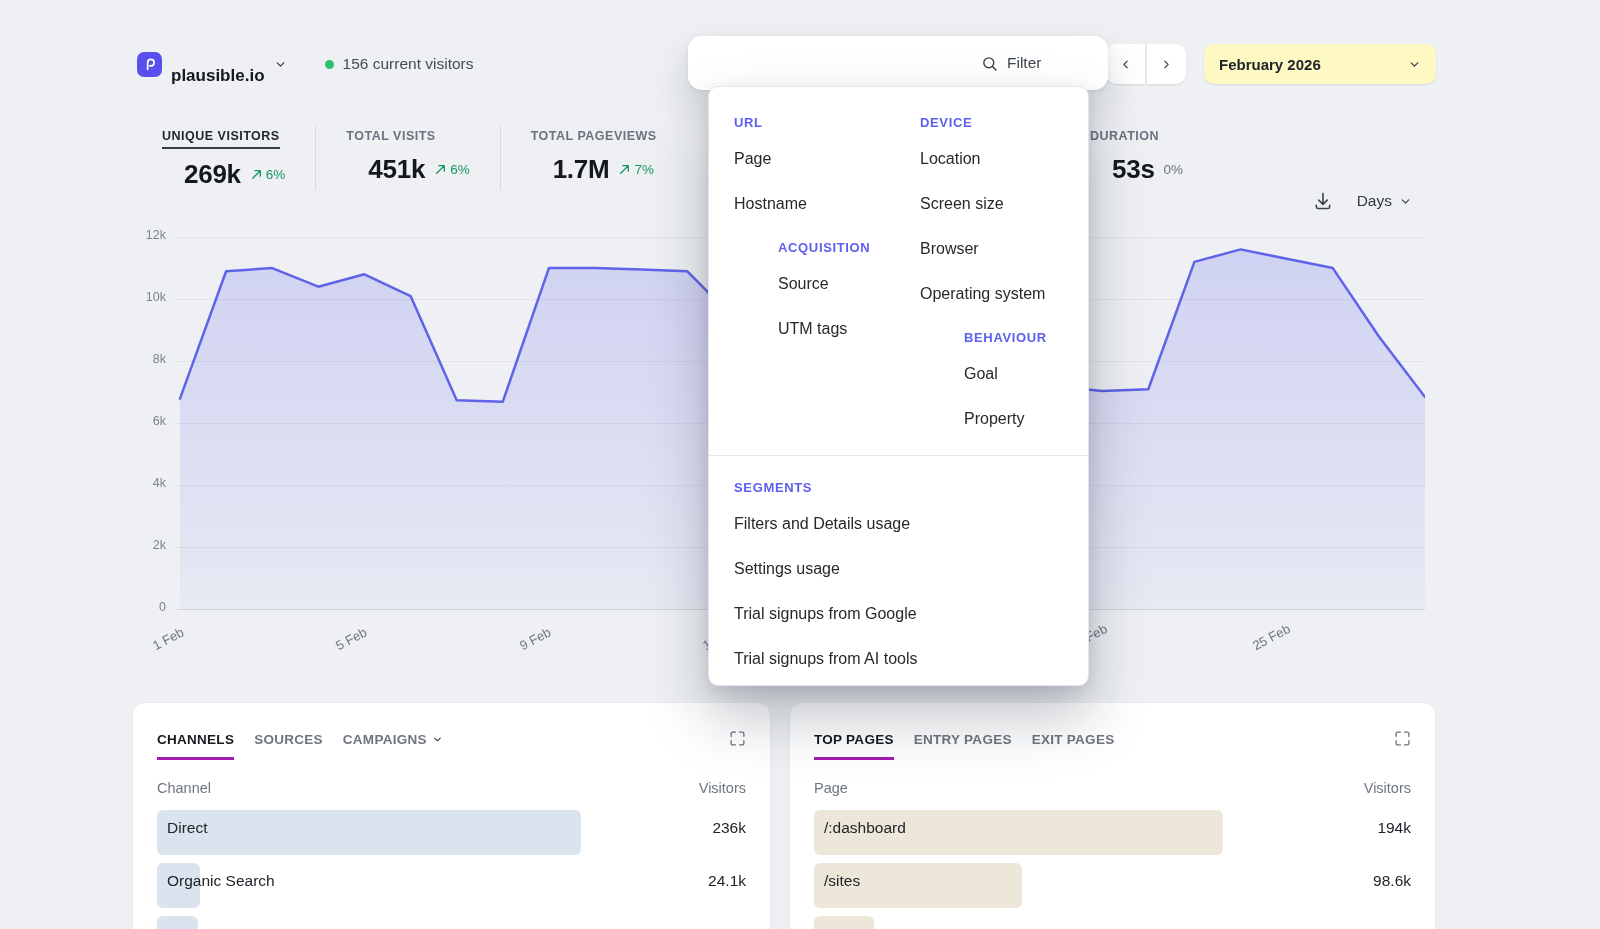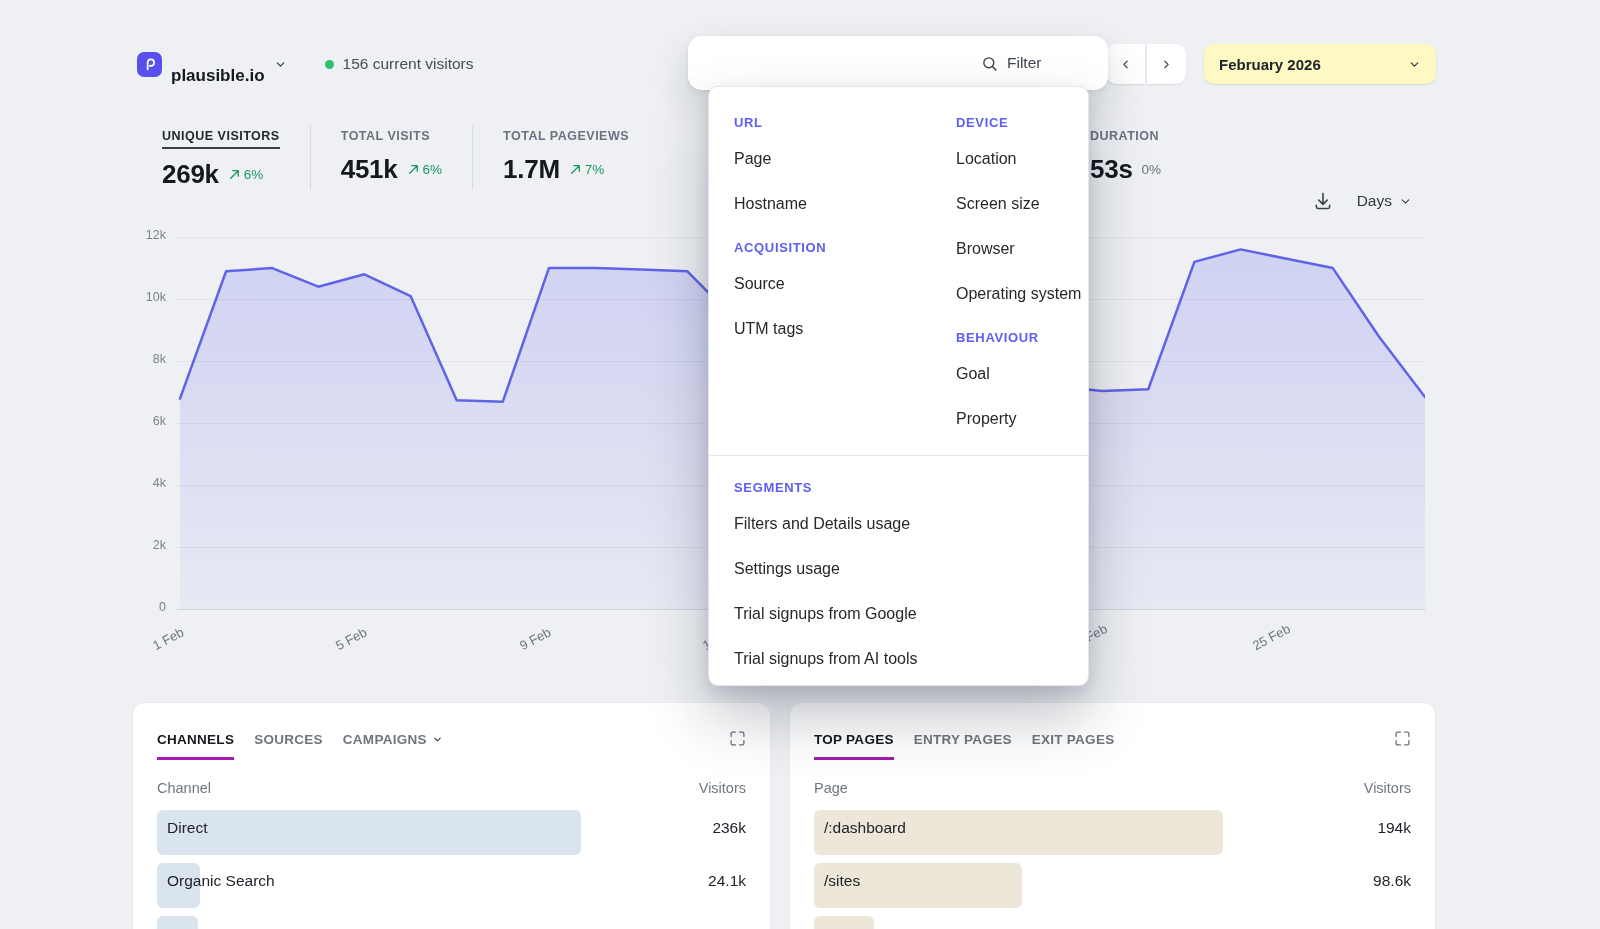--- a/index.html
+++ b/index.html
@@ -22,21 +22,21 @@
   .nav-btn.right{border-radius:0 10px 10px 0;}
   .date-picker{margin-left:18px;width:232px;height:40px;background:#fef9c3;border-radius:10px;display:flex;align-items:center;justify-content:space-between;padding:0 15px;box-sizing:border-box;box-shadow:0 1px 2px rgba(16,24,40,.10);font-size:15px;font-weight:600;color:#20242b;cursor:pointer;}
 
   
   .stats{position:absolute;left:162px;top:126px;display:flex;align-items:stretch;}
   .stat{padding-right:30px;margin-right:30px;border-right:1px solid #d9dcdf;cursor:pointer;}
   .stat:last-child{border-right:none;}
   .stat-label{font-size:12.5px;font-weight:700;letter-spacing:.04em;color:#6b7280;display:inline-block;white-space:nowrap;}
   .stat.active .stat-label{color:#23272e;border-bottom:2px solid #3a3f46;padding-bottom:4px;}
   .stat-value-row{display:flex;align-items:center;gap:9px;margin-top:10px;}
-  .stat-value{font-size:26px;font-weight:700;color:#15181d;letter-spacing:-0.01em;}
+  .stat-value{font-size:26px;font-weight:700;color:#15181d;letter-spacing:-0.01em;margin-left:22px;}
   .stat-change{display:flex;align-items:center;gap:3px;font-size:13.5px;font-weight:500;color:#15995f;}
   .stat-change.flat{color:#6b7280;}
   .stat-duration{position:absolute;left:1090px;top:126px;cursor:pointer;}
 
   
   .chart-controls{position:absolute;top:191px;right:188px;display:flex;align-items:center;gap:24px;}
   .download-btn{display:inline-flex;cursor:pointer;color:#3c434c;}
   .interval-picker{display:flex;align-items:center;gap:7px;font-size:15.5px;color:#333a44;cursor:pointer;}
 
   
@@ -61,22 +61,22 @@
   .card.right .bar{background:#ece7d8;}
   .trow .rlabel{position:absolute;left:10px;top:0;line-height:36px;font-size:15.5px;color:#20242a;}
   .trow .rvalue{position:absolute;right:0;top:0;line-height:36px;font-size:15.5px;color:#20242a;}
 
   
   .popup{position:absolute;left:688px;top:36px;width:420px;height:667px;z-index:40;}
   .popup-search{position:absolute;left:0;top:0;right:0;height:54px;background:#fff;border-radius:14px;box-shadow:0 18px 40px rgba(15,23,42,.16),0 2px 6px rgba(15,23,42,.08);display:flex;align-items:center;justify-content:flex-end;gap:9px;padding:0 31px;box-sizing:border-box;color:#3f4650;}
   .popup-search-input{border:none;outline:none;background:transparent;width:70px;font-size:15.5px;font-family:inherit;color:#1f2937;padding:0;}
   .popup-search-input::placeholder{color:#3f4650;opacity:1;}
   .popup-panel{position:absolute;left:20px;top:50px;width:381px;height:600px;background:#fff;border:1px solid #e4e5ea;border-radius:10px;box-shadow:0 30px 60px rgba(15,23,42,.26),0 6px 16px rgba(15,23,42,.10);box-sizing:border-box;overflow:hidden;}
-  .popup-grid{display:grid;grid-template-columns:186px 1fr;padding:28px 0 0 25px;gap:36px;}
-  .psec + .psec{margin-top:14px;}
+  .popup-grid{display:grid;grid-template-columns:186px 1fr;padding:28px 0 0 25px;}
+  .psec + .psec{margin-top:14px;margin-left:44px;}
   .psec-title{font-size:13px;font-weight:700;letter-spacing:.05em;color:#5d5fef;margin:0 0 20px;}
   .popup-item{font-size:16px;color:#26282c;margin:0 0 27px;cursor:pointer;line-height:18px;}
   .popup-divider{border-top:1px solid #e6e7ea;margin:0;}
   .popup-segments{padding:24px 25px 0;}
 </style>
 </head>
 <body>
 
 <div class="app">
 

